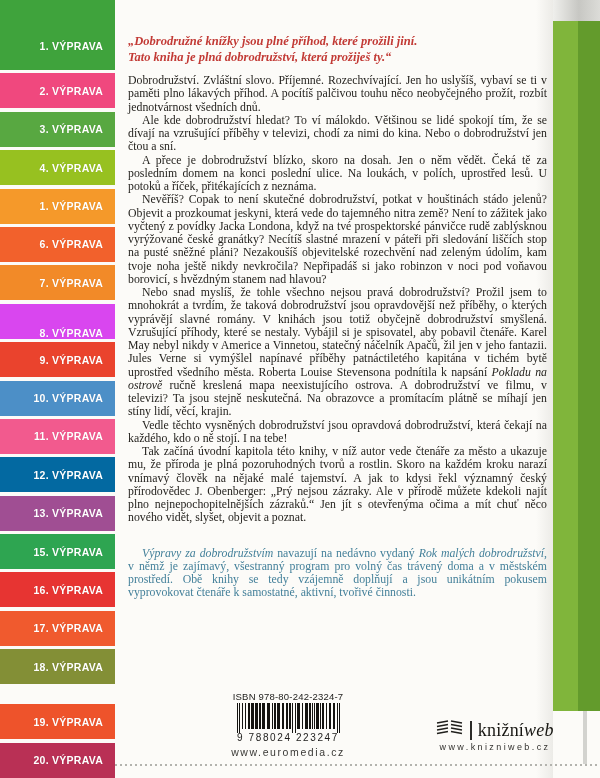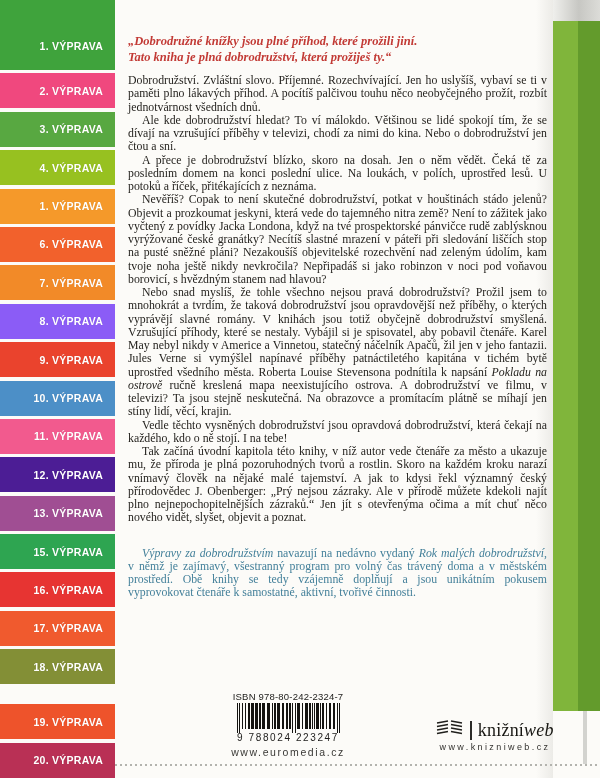--- a/index.html
+++ b/index.html
@@ -78,33 +78,33 @@
     </div>
     <div class="band" style="background: rgb(245, 153, 42);">
       <span>1. VÝPRAVA</span>
     </div>
     <div class="band" style="background: rgb(242, 97, 44);">
       <span>6. VÝPRAVA</span>
     </div>
     <div class="band" style="background: rgb(242, 138, 40);">
       <span>7. VÝPRAVA</span>
     </div>
-    <div class="band" style="background: #8b5cf6;">
+    <div class="band" style="background: #d946ef; align-items: flex-end;">
       <span>8. VÝPRAVA</span>
     </div>
     <div class="band" style="background: rgb(234, 67, 45);">
       <span>9. VÝPRAVA</span>
     </div>
     <div class="band" style="background: rgb(76, 143, 199);">
       <span>10. VÝPRAVA</span>
     </div>
     <div class="band" style="background: rgb(242, 90, 142);">
       <span>11. VÝPRAVA</span>
     </div>
-    <div class="band" style="background: #4c1d95;">
+    <div class="band" style="background: #0369a1;">
       <span>12. VÝPRAVA</span>
     </div>
     <div class="band" style="background: rgb(160, 78, 147);">
       <span>13. VÝPRAVA</span>
     </div>
     <div class="band" style="background: rgb(46, 165, 81);">
       <span>15. VÝPRAVA</span>
     </div>
     <div class="band" style="background: rgb(231, 52, 50);">
       <span>16. VÝPRAVA</span>

